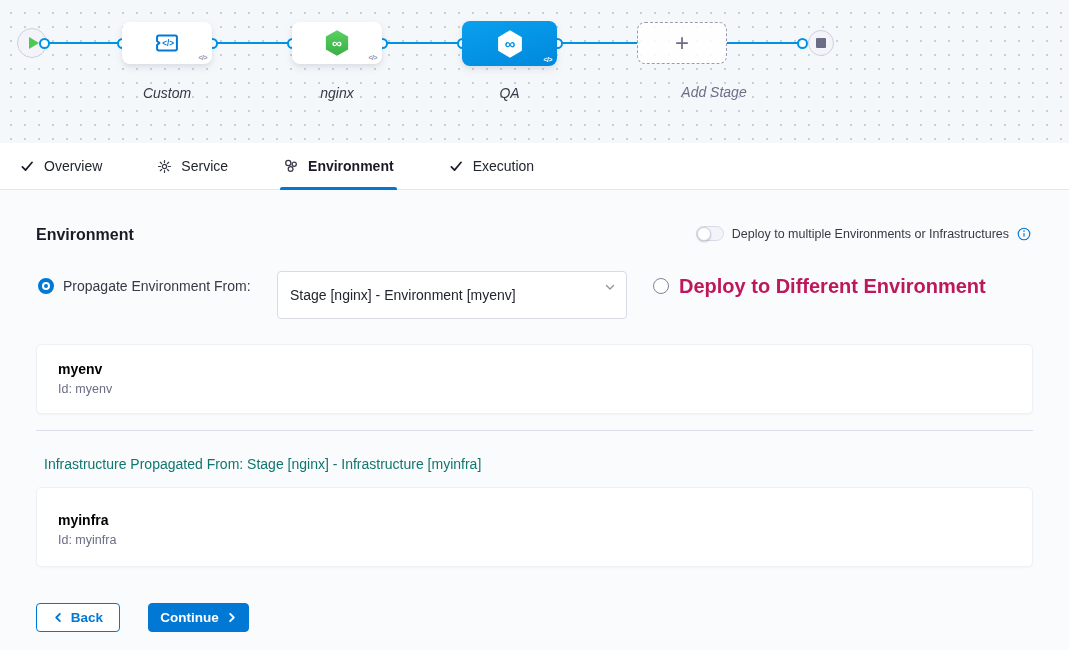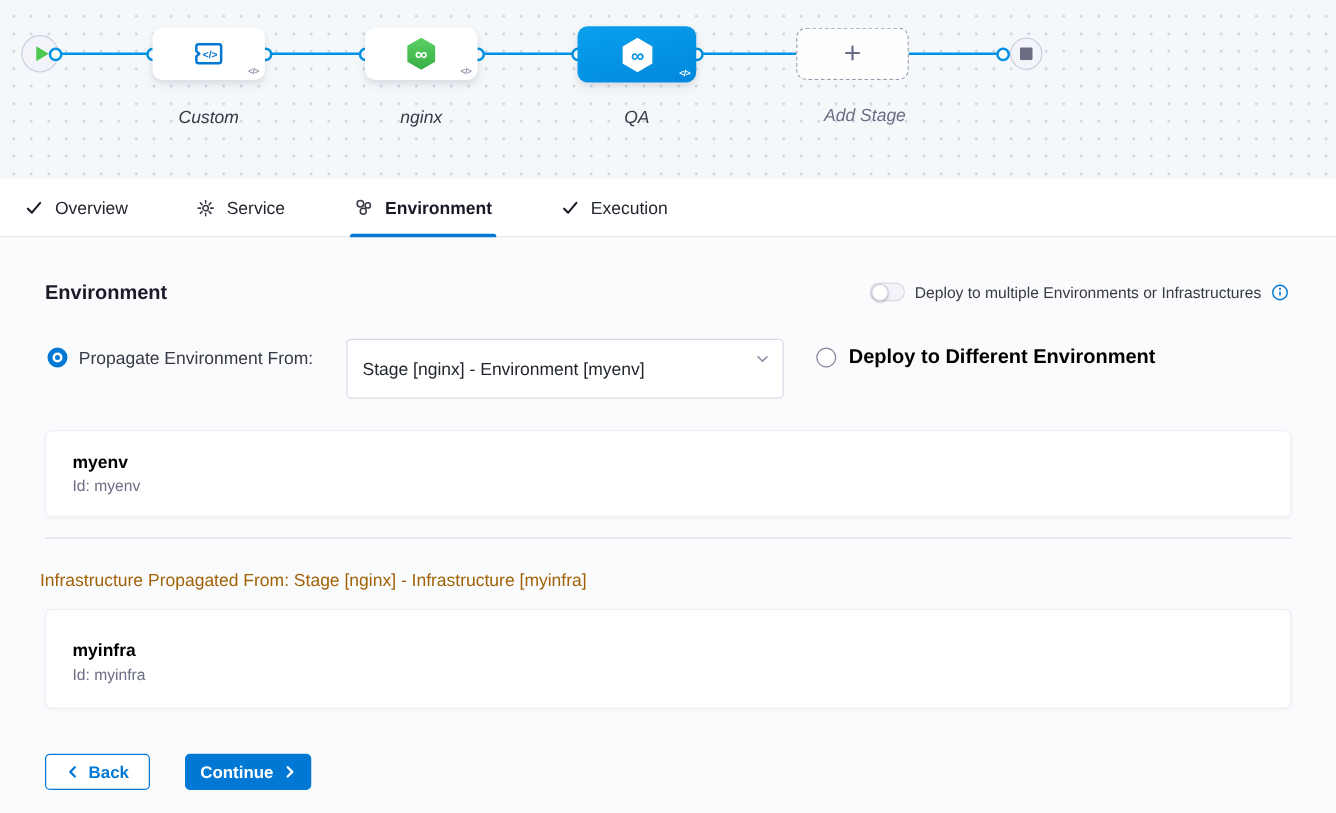--- a/index.html
+++ b/index.html
@@ -59,38 +59,38 @@
   .multi-toggle-row .lbl { font-size:12.5px; color:#383946; }
 
   .choice-row { position:absolute; left:0; top:271px; width:1069px; height:30px;padding-left:24px; }
   .radio { position:absolute; width:16px; height:16px; border-radius:50%; background:#fff; cursor:pointer; }
   .radio.on { border:4px solid #0278d5; }
   .radio.on .dot { display:block; width:4px; height:4px; margin:2px; border-radius:50%; background:#0278d5; }
   .radio.off { border:1.5px solid #82839a; }
   .radio1 { left:38px; top:7px; }
   .radio2 { left:653px; top:7px; }
   .choice-row .lbl1 { position:absolute; left:63px; top:0; line-height:30px; font-size:14px; color:#383946; }
-  .choice-row .lbl2 { position:absolute; left:679px; top:0; line-height:30px; font-size:16px; font-weight:700; color:#000000; }
+  .choice-row .lbl2 { position:absolute; left:679px; top:0; line-height:30px; font-size:20px; font-weight:700; color:#be185d; }
 
   .select { position:absolute; left:277px; top:0; width:350px; height:48px; background:#fff;
     border:1px solid #d9dae5; border-radius:4px; display:flex; align-items:center;
     padding:0 30px 0 12px; font-size:14px; color:#22272f; cursor:pointer; }
   .select .chev { position:absolute; right:10px; top:9px; }
 
   .card { position:absolute; left:36px; width:997px; background:#fff; border:1px solid #eff0f6;
     border-radius:5px; box-shadow:0 1px 2px rgba(40,41,61,.04); cursor:pointer; }
   .card-env { top:344px; height:70px; }
   .card-infra { top:487px; height:80px; }
   .card .name { position:absolute; left:21px; font-size:14px; font-weight:600; color:#000000; }
   .card .id { position:absolute; left:21px; font-size:12.5px; color:#6b6d85; }
   .card-env .name { top:16px; } .card-env .id { top:37px; }
   .card-infra .name { top:24px; } .card-infra .id { top:45px; }
 
   .divider { position:absolute; left:36px; top:430px; width:997px; height:1px; background:#dcdde8; }
-  .infra-heading { position:absolute; left:32px; top:456px; font-size:14px; color:#a16207; }
+  .infra-heading { position:absolute; left:44px; top:456px; font-size:14px; color:#0f766e; }
 
   .footer { position:absolute; left:36px; top:603px; display:flex; gap:28px; }
   .btn { height:29px; border-radius:4px; display:flex; align-items:center; justify-content:center;
     gap:7px; font-size:13.5px; font-weight:700; cursor:pointer; }
   .btn-back { width:84px; background:#fff; border:1px solid #0278d5; color:#0278d5; }
   .btn-continue { width:101px; background:#0278d5; border:1px solid #0278d5; color:#fff; }
 </style>
 </head>
 <body>
 
@@ -150,21 +150,21 @@
       <span class="plus-glyph">+</span>
     </div>
 
     <div class="round-node node-end">
       <div class="stop-sq"></div>
     </div>
 
     <div class="stage-label" style="left:107px;width:120px;">Custom</div>
     <div class="stage-label" style="left:277px;width:120px;">nginx</div>
     <div class="stage-label" style="left:447px;width:125px;">QA</div>
-    <div class="stage-label dim" style="left:632px;width:120px;top:84px;">Add Stage</div>
+    <div class="stage-label dim" style="left:654px;width:120px;top:84px;">Add Stage</div>
   </div>
 
   <div class="tabbar">
     <div class="tab">
       <svg width="15" height="15" viewBox="0 0 16 16">
         <path d="M2.5 8.5l3.4 3.4 7-8.4" stroke="#1b1b28" stroke-width="1.8" fill="none" stroke-linecap="round" stroke-linejoin="round"></path>
       </svg>
       <span>Overview</span>
     </div>
     <div class="tab">

